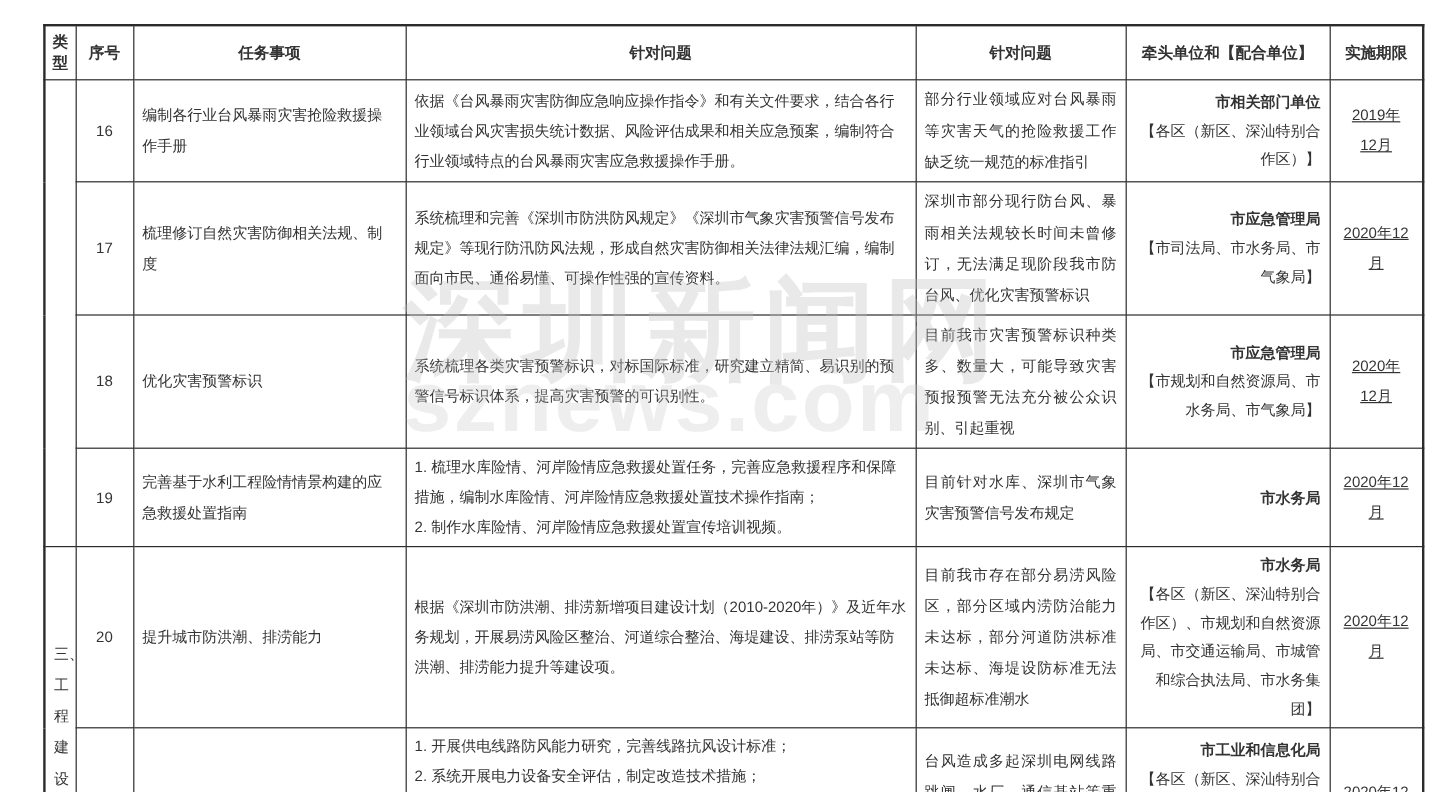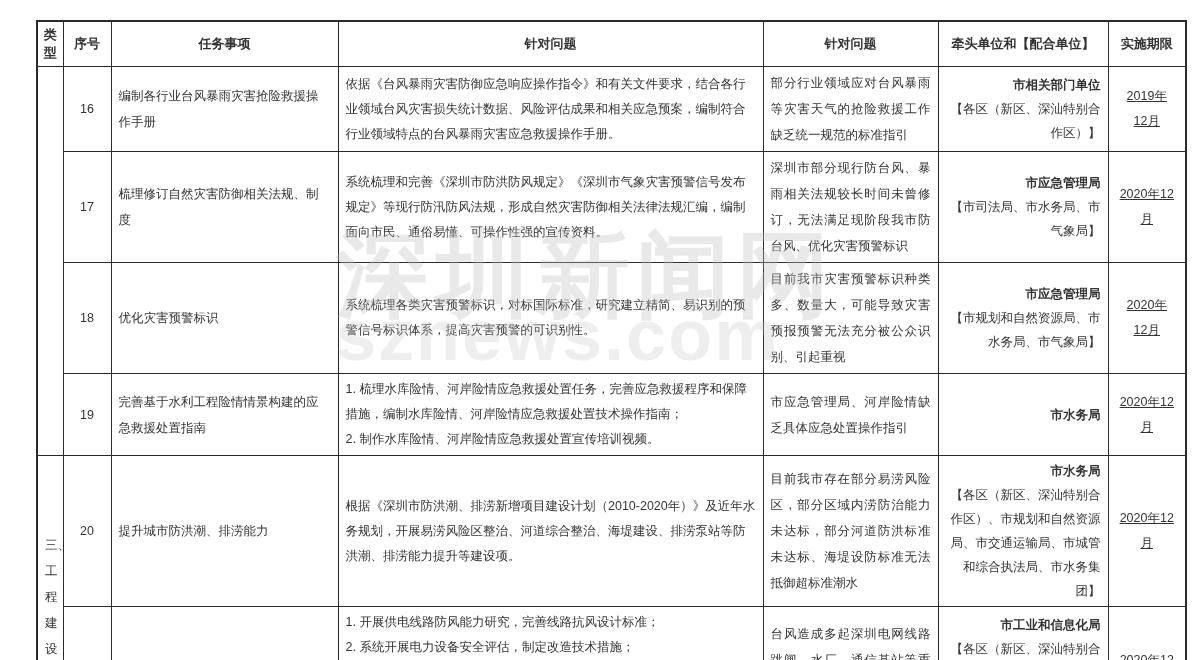--- a/index.html
+++ b/index.html
@@ -101,21 +101,21 @@
           <div class="support">【市规划和自然资源局、市水务局、市气象局】</div>
         </td>
         <td class="deadline">2020年
 12月</td>
       </tr>
       <tr class="h-19">
         <td class="no">19</td>
         <td class="task">完善基于水利工程险情情景构建的应急救援处置指南</td>
         <td class="content">1. 梳理水库险情、河岸险情应急救援处置任务，完善应急救援程序和保障措施，编制水库险情、河岸险情应急救援处置技术操作指南；
 2. 制作水库险情、河岸险情应急救援处置宣传培训视频。</td>
-        <td class="problem">市应急管理局、河岸险情缺乏具体应急处置操作指引</td>
+        <td class="problem">目前针对水库、深圳市气象灾害预警信号发布规定</td>
         <td class="unit">
           <div class="lead">市水务局</div>
         </td>
         <td class="deadline">2020年12月</td>
       </tr>
       <tr class="h-20">
         <td class="type" rowspan="2">三、
 工程
 建设</td>
         <td class="no">20</td>

